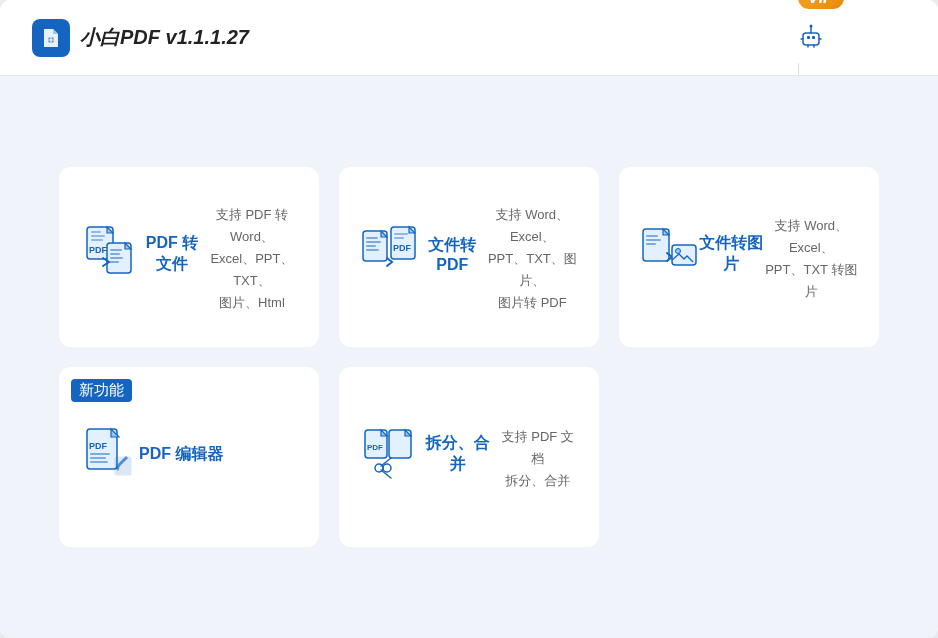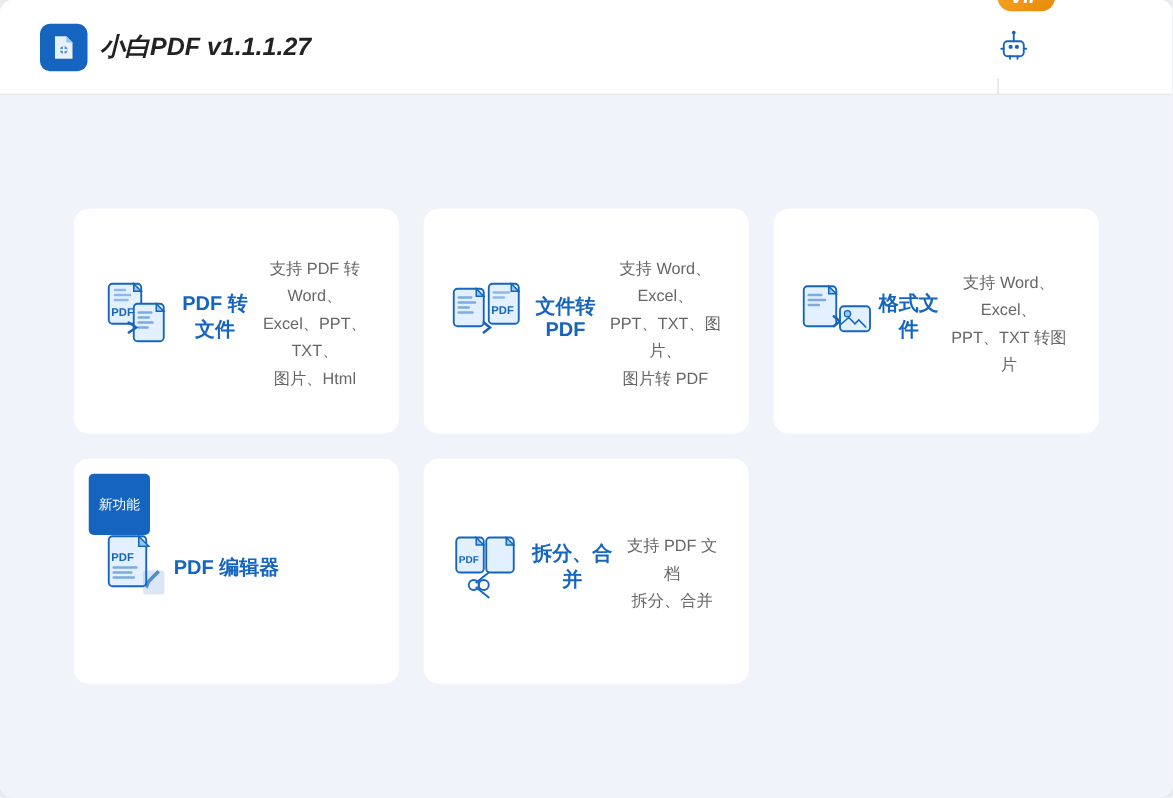--- a/index.html
+++ b/index.html
@@ -153,22 +153,22 @@
     }
     .card-icon {
       margin-bottom: 12px;
     }
     .new-badge {
       position: absolute;
       top: 12px;
       left: 12px;
       background: #1565c0;
       color: white;
-      font-size: 11px;
-      padding: 17px 8px;
+      font-size: 15px;
+      padding: 2px 8px;
       border-radius: 4px;
     }
     
     svg { display: block; }
   </style>
 </head>
 <body>
 
 <div class="window">
 
@@ -279,21 +279,21 @@
             <rect x="7" y="12" width="12" height="2" rx="1" fill="#1565c0" opacity="0.5"></rect>
             <rect x="7" y="16" width="15" height="2" rx="1" fill="#1565c0" opacity="0.5"></rect>
             <rect x="7" y="20" width="10" height="2" rx="1" fill="#1565c0" opacity="0.5"></rect>
             <path d="M28 30l5 4-5 4" stroke="#1565c0" stroke-width="2" fill="none" stroke-linecap="round"></path>
 
             <rect x="33" y="22" width="24" height="20" rx="3" fill="#e3f0ff" stroke="#1565c0" stroke-width="1.5"></rect>
             <circle cx="39" cy="28" r="2.5" fill="#90caf9" stroke="#1565c0" stroke-width="1"></circle>
             <path d="M33 37l7-6 5 5 3-3 6 6" stroke="#1565c0" stroke-width="1.3" fill="none"></path>
           </svg>
         </div>
-        <div class="card-title">格式文件</div>
+        <div class="card-title">文件转图片</div>
         <div class="card-desc">支持 Word、Excel、<br>PPT、TXT 转图片</div>
       </div>
 
       <div class="card">
         <div class="new-badge">新功能</div>
         <div class="card-icon">
           <svg width="60" height="52" viewBox="0 0 60 52" fill="none">
             <rect x="8" y="2" width="30" height="40" rx="3" fill="#e3f0ff" stroke="#1565c0" stroke-width="1.5"></rect>
             <path d="M32 2l8 8h-8V2z" fill="#90caf9" stroke="#1565c0" stroke-width="1.2"></path>
             <text x="10" y="22" font-size="9" fill="#1565c0" font-weight="bold" font-family="Arial">PDF</text>

